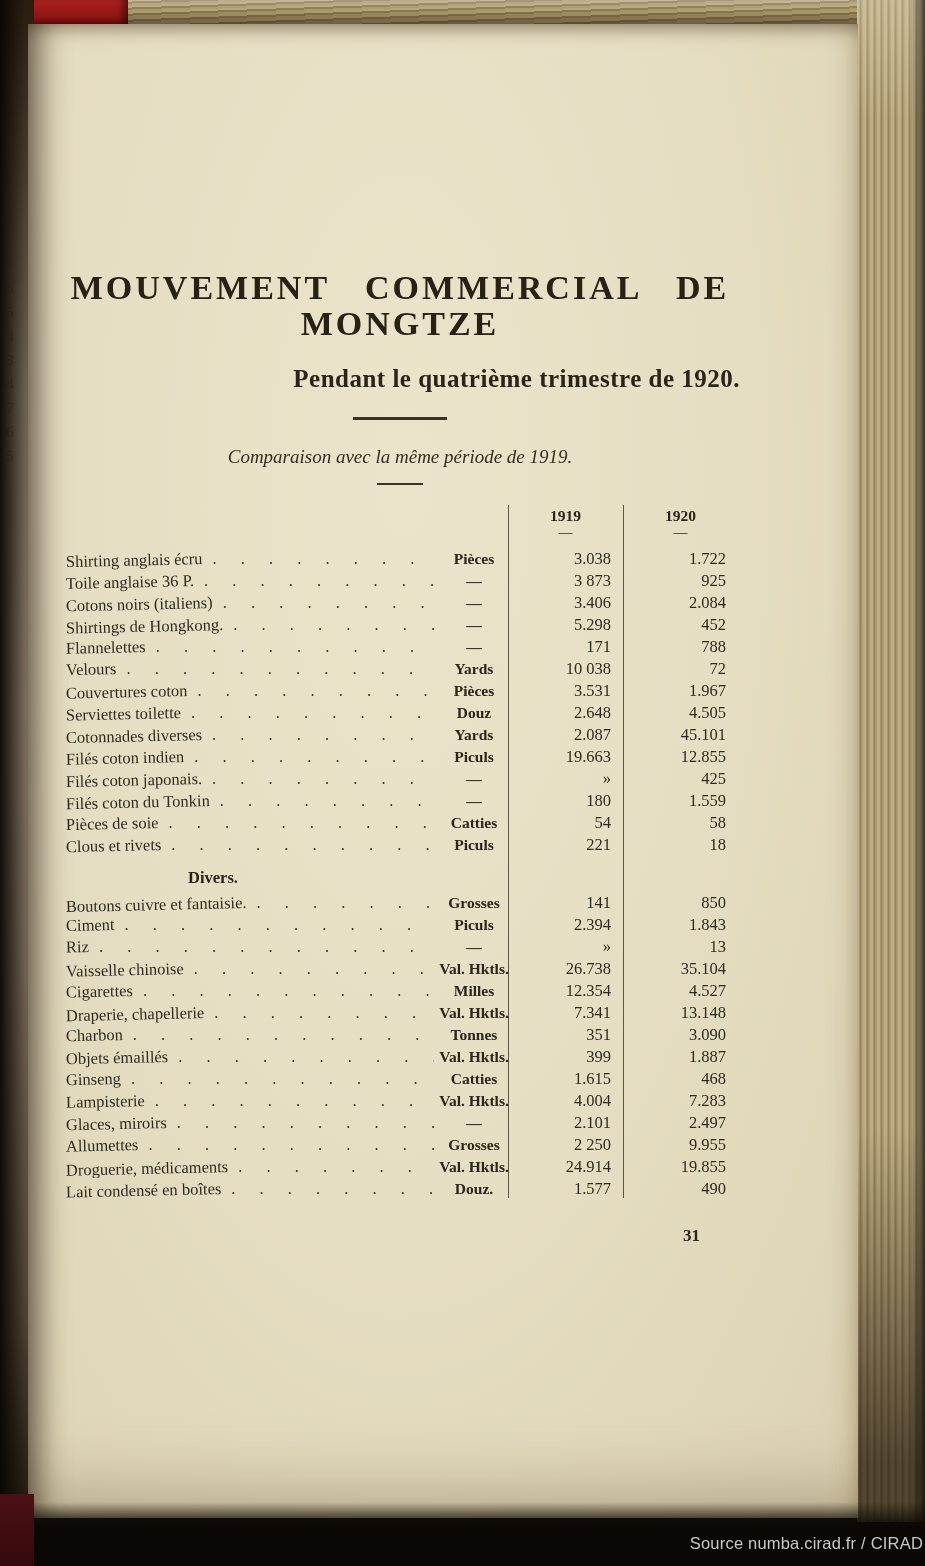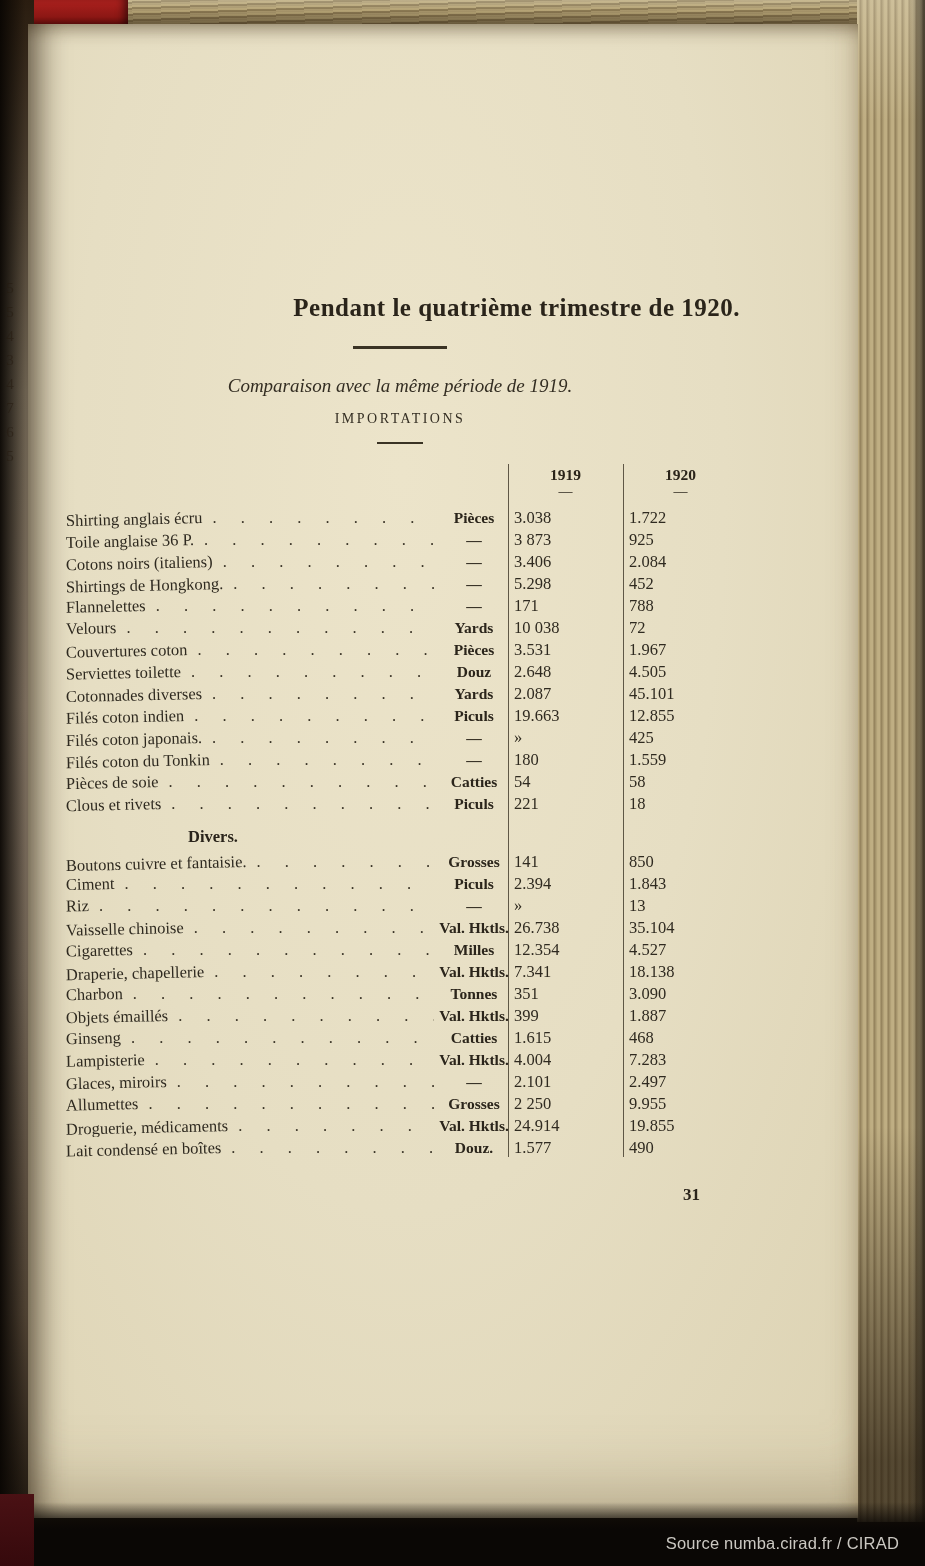--- a/index.html
+++ b/index.html
@@ -37,21 +37,21 @@
     position:absolute;left:0;bottom:0;width:34px;height:72px;
     background:linear-gradient(180deg,#4a1114,#35090c);
     z-index:6;
   }
   .bottom-band{
     position:absolute;left:0;bottom:0;width:100%;height:64px;
     background:linear-gradient(180deg, rgba(36,26,16,0) 0%, #0a0705 42%);
     z-index:5;
   }
   .source-label{
-    position:absolute;right:26px;bottom:13px;
+    position:absolute;right:2px;bottom:13px;
     font-family:"Liberation Sans","DejaVu Sans",sans-serif;
     font-size:16.5px;color:#cbc8c2;letter-spacing:.2px;
   }
   .margin-digits{
     position:absolute;left:3px;top:276px;z-index:4;
     font-size:15px;line-height:24px;color:rgba(38,27,16,.55);
     text-align:center;width:14px;
   }
   
   .page{
@@ -91,21 +91,21 @@
   .vrule.r2{left:563px;}
   .thead{display:flex;padding:4px 0 10px;}
   .th-spacer{flex:0 0 448px;}
   .th-col{flex:0 0 115px;text-align:center;font-weight:700;font-size:15.5px;color:#2a241a;}
   .th-dash{display:block;font-weight:400;font-size:14px;line-height:10px;margin-top:3px;}
   .trow{display:flex;height:22px;align-items:baseline;line-height:22px;}
   .c-item{flex:0 0 368px;display:flex;align-items:baseline;overflow:hidden;padding-left:6px;}
   .item-label{white-space:nowrap;display:inline-block;transform:rotate(-1.3deg);transform-origin:100% 60%;}
   .dots{flex:1;overflow:hidden;white-space:nowrap;letter-spacing:10px;margin-left:10px;color:#3a3427;}
   .c-unit{flex:0 0 80px;text-align:center;font-weight:700;font-size:15.5px;color:#2b251b;}
-  .c-v{flex:0 0 115px;padding-right:18px;box-sizing:border-box;}
+  .c-v{flex:0 0 115px;text-align:right;padding-right:18px;box-sizing:border-box;}
   .sec-heading{font-weight:700;font-size:16.5px;padding-left:128px;margin:12px 0 4px;color:#29231a;}
   .page-num{margin-top:26px;text-align:right;padding-right:40px;font-weight:700;font-size:17px;color:#2a241a;}
 </style>
 </head>
 <body>
 
 <div class="top-edge"></div>
 <div class="red-cover-top"></div>
 <div class="left-binding"></div>
 <div class="right-stack"></div>
@@ -116,24 +116,24 @@
     <div>3</div>
     <div>4</div>
     <div>7</div>
     <div>6</div>
     <div>5</div>
   </div>
 
 <div class="page">
   <div class="content">
 
+    <div class="doc-title">MOUVEMENT COMMERCIAL DE MONGTZE</div>
     <div class="doc-subtitle">Pendant le quatrième trimestre de 1920.</div>
     <div class="rule-1"></div>
     <div class="comparison-note">Comparaison avec la même période de 1919.</div>
-    <div class="importations">IMPORTATIONS</div>
     <div class="rule-2"></div>
 
     <div class="imports-table">
       <div class="vrule r1"></div>
       <div class="vrule r2"></div>
 
       <div class="thead">
         <span class="th-spacer"></span>
         <span class="th-col"><span>1919</span><span class="th-dash">—</span></span>
         <span class="th-col"><span>1920</span><span class="th-dash">—</span></span>
@@ -312,21 +312,21 @@
             <span class="c-v">12.354</span>
             <span class="c-v">4.527</span>
           </div>
           <div class="trow">
             <span class="c-item">
               <span class="item-label">Draperie, chapellerie</span>
               <span class="dots">. . . . . . . . . . . . . . . . . . . . . . . . . .</span>
             </span>
             <span class="c-unit">Val. Hktls.</span>
             <span class="c-v">7.341</span>
-            <span class="c-v">18.138</span>
+            <span class="c-v">13.148</span>
           </div>
           <div class="trow">
             <span class="c-item">
               <span class="item-label">Charbon</span>
               <span class="dots">. . . . . . . . . . . . . . . . . . . . . . . . . .</span>
             </span>
             <span class="c-unit">Tonnes</span>
             <span class="c-v">351</span>
             <span class="c-v">3.090</span>
           </div>

